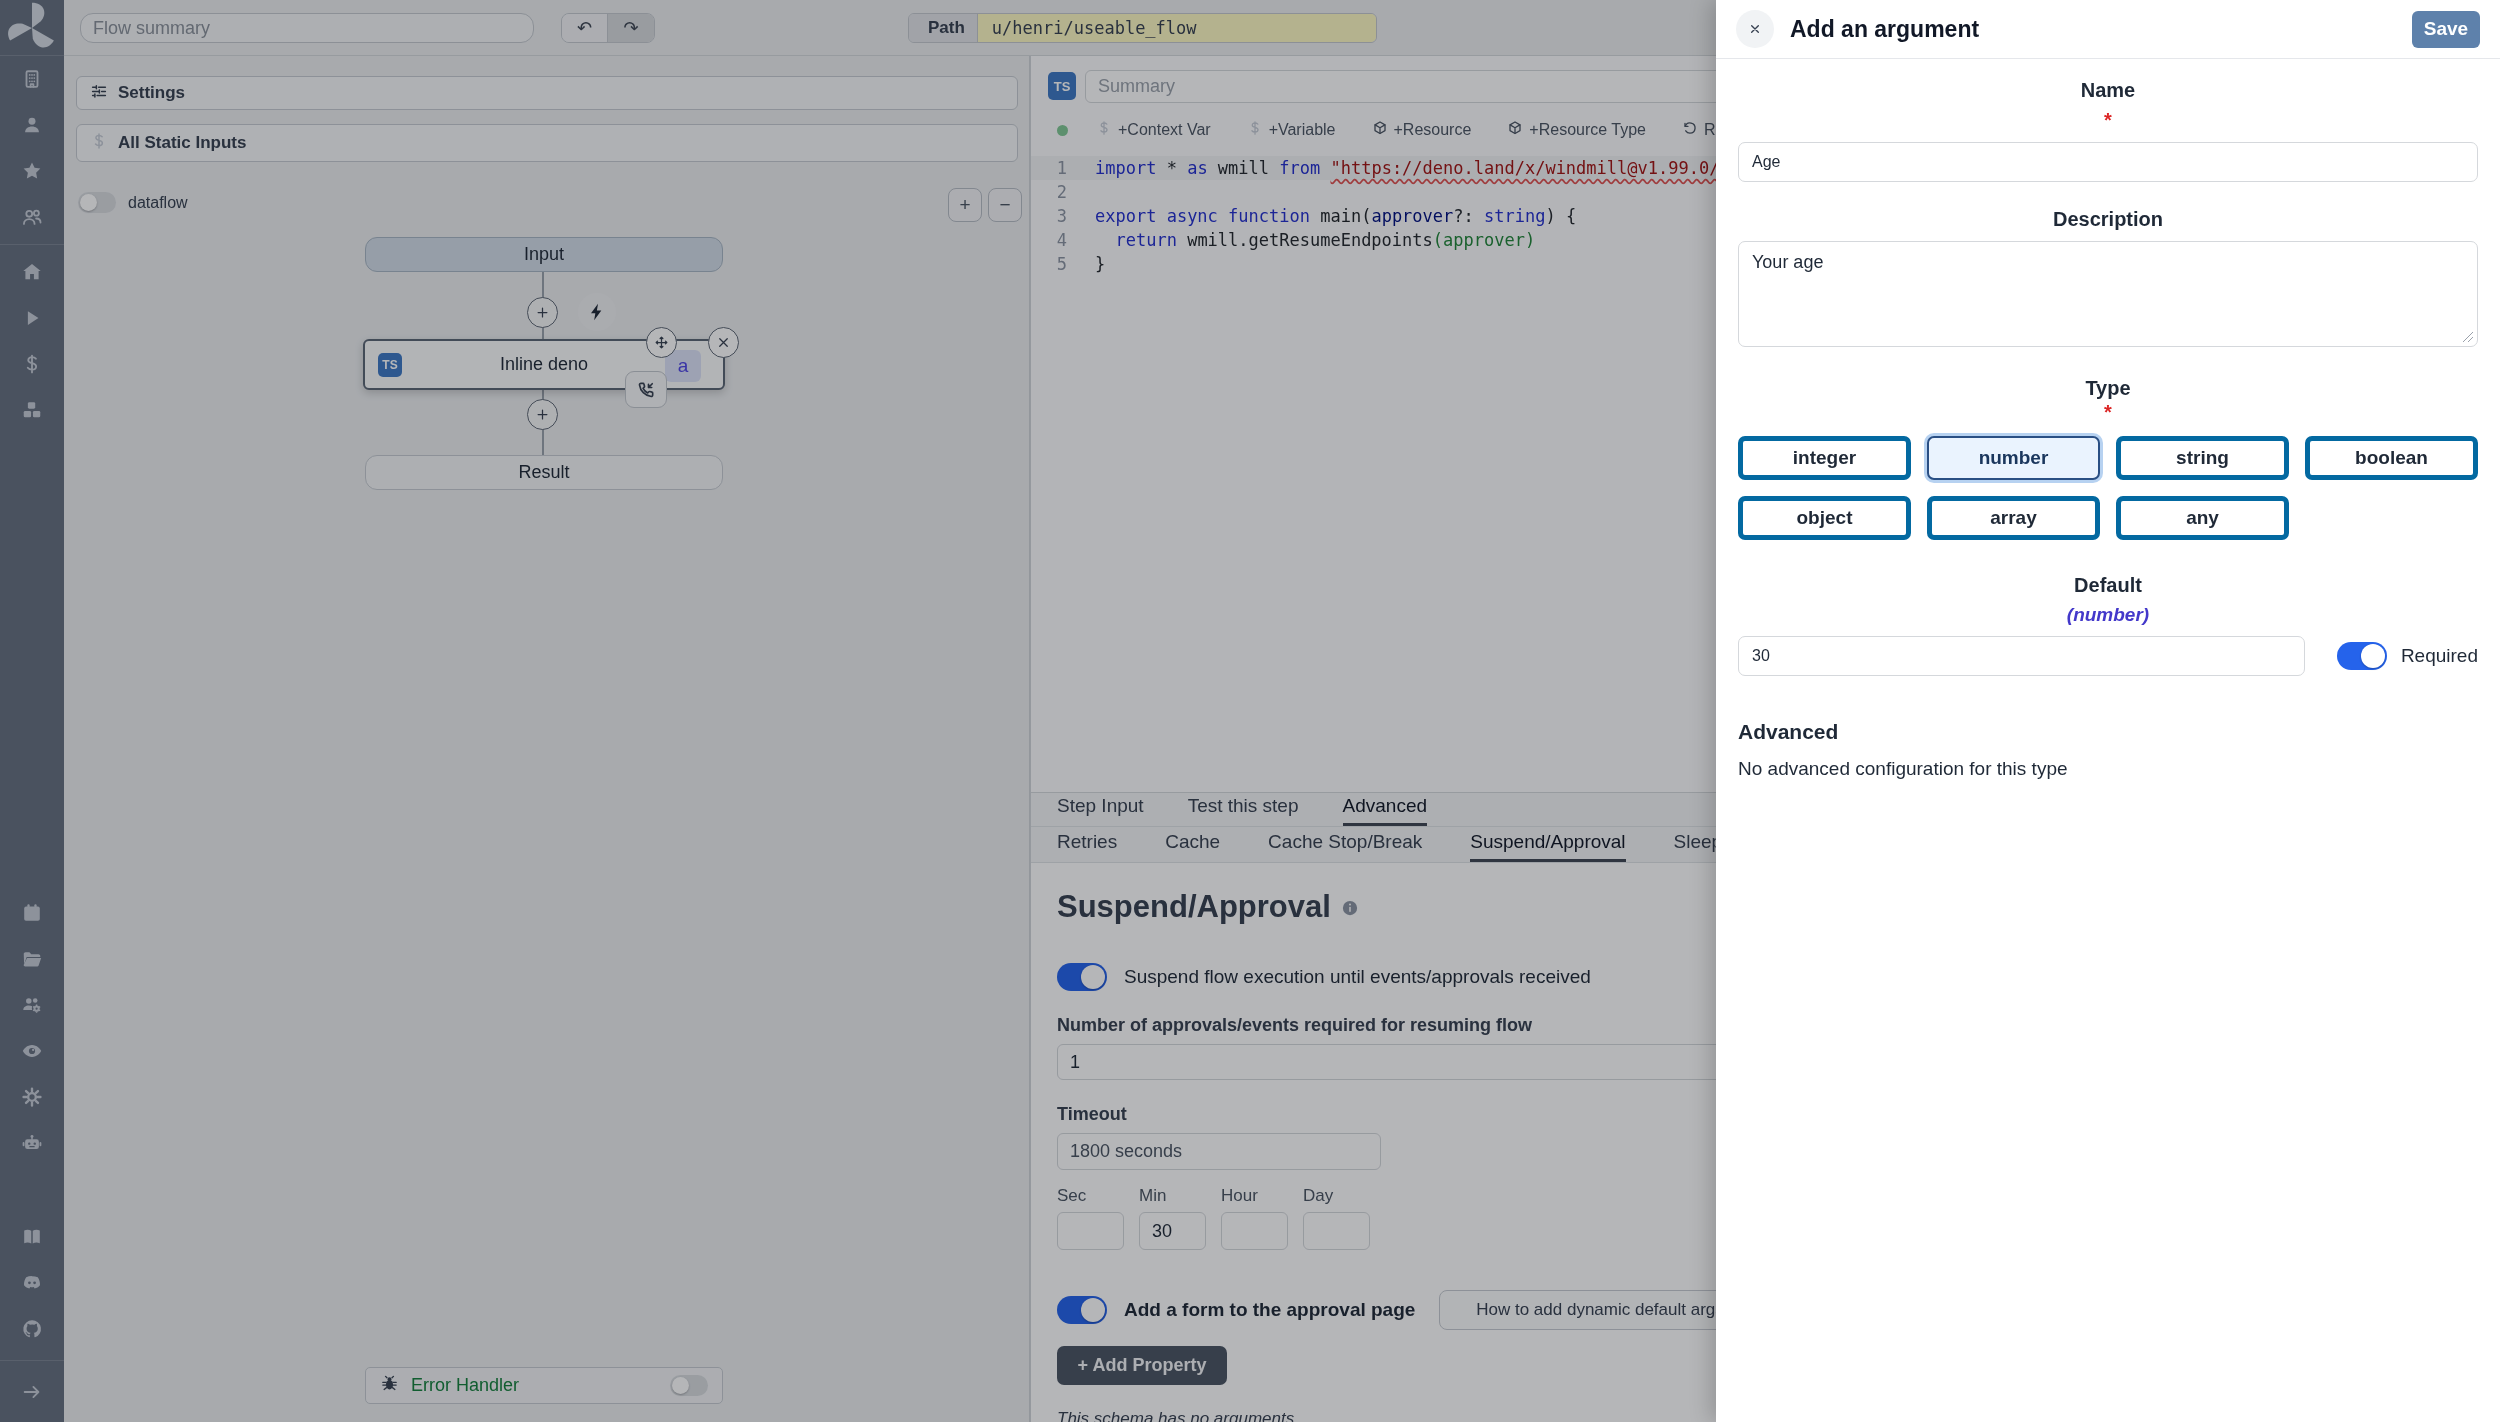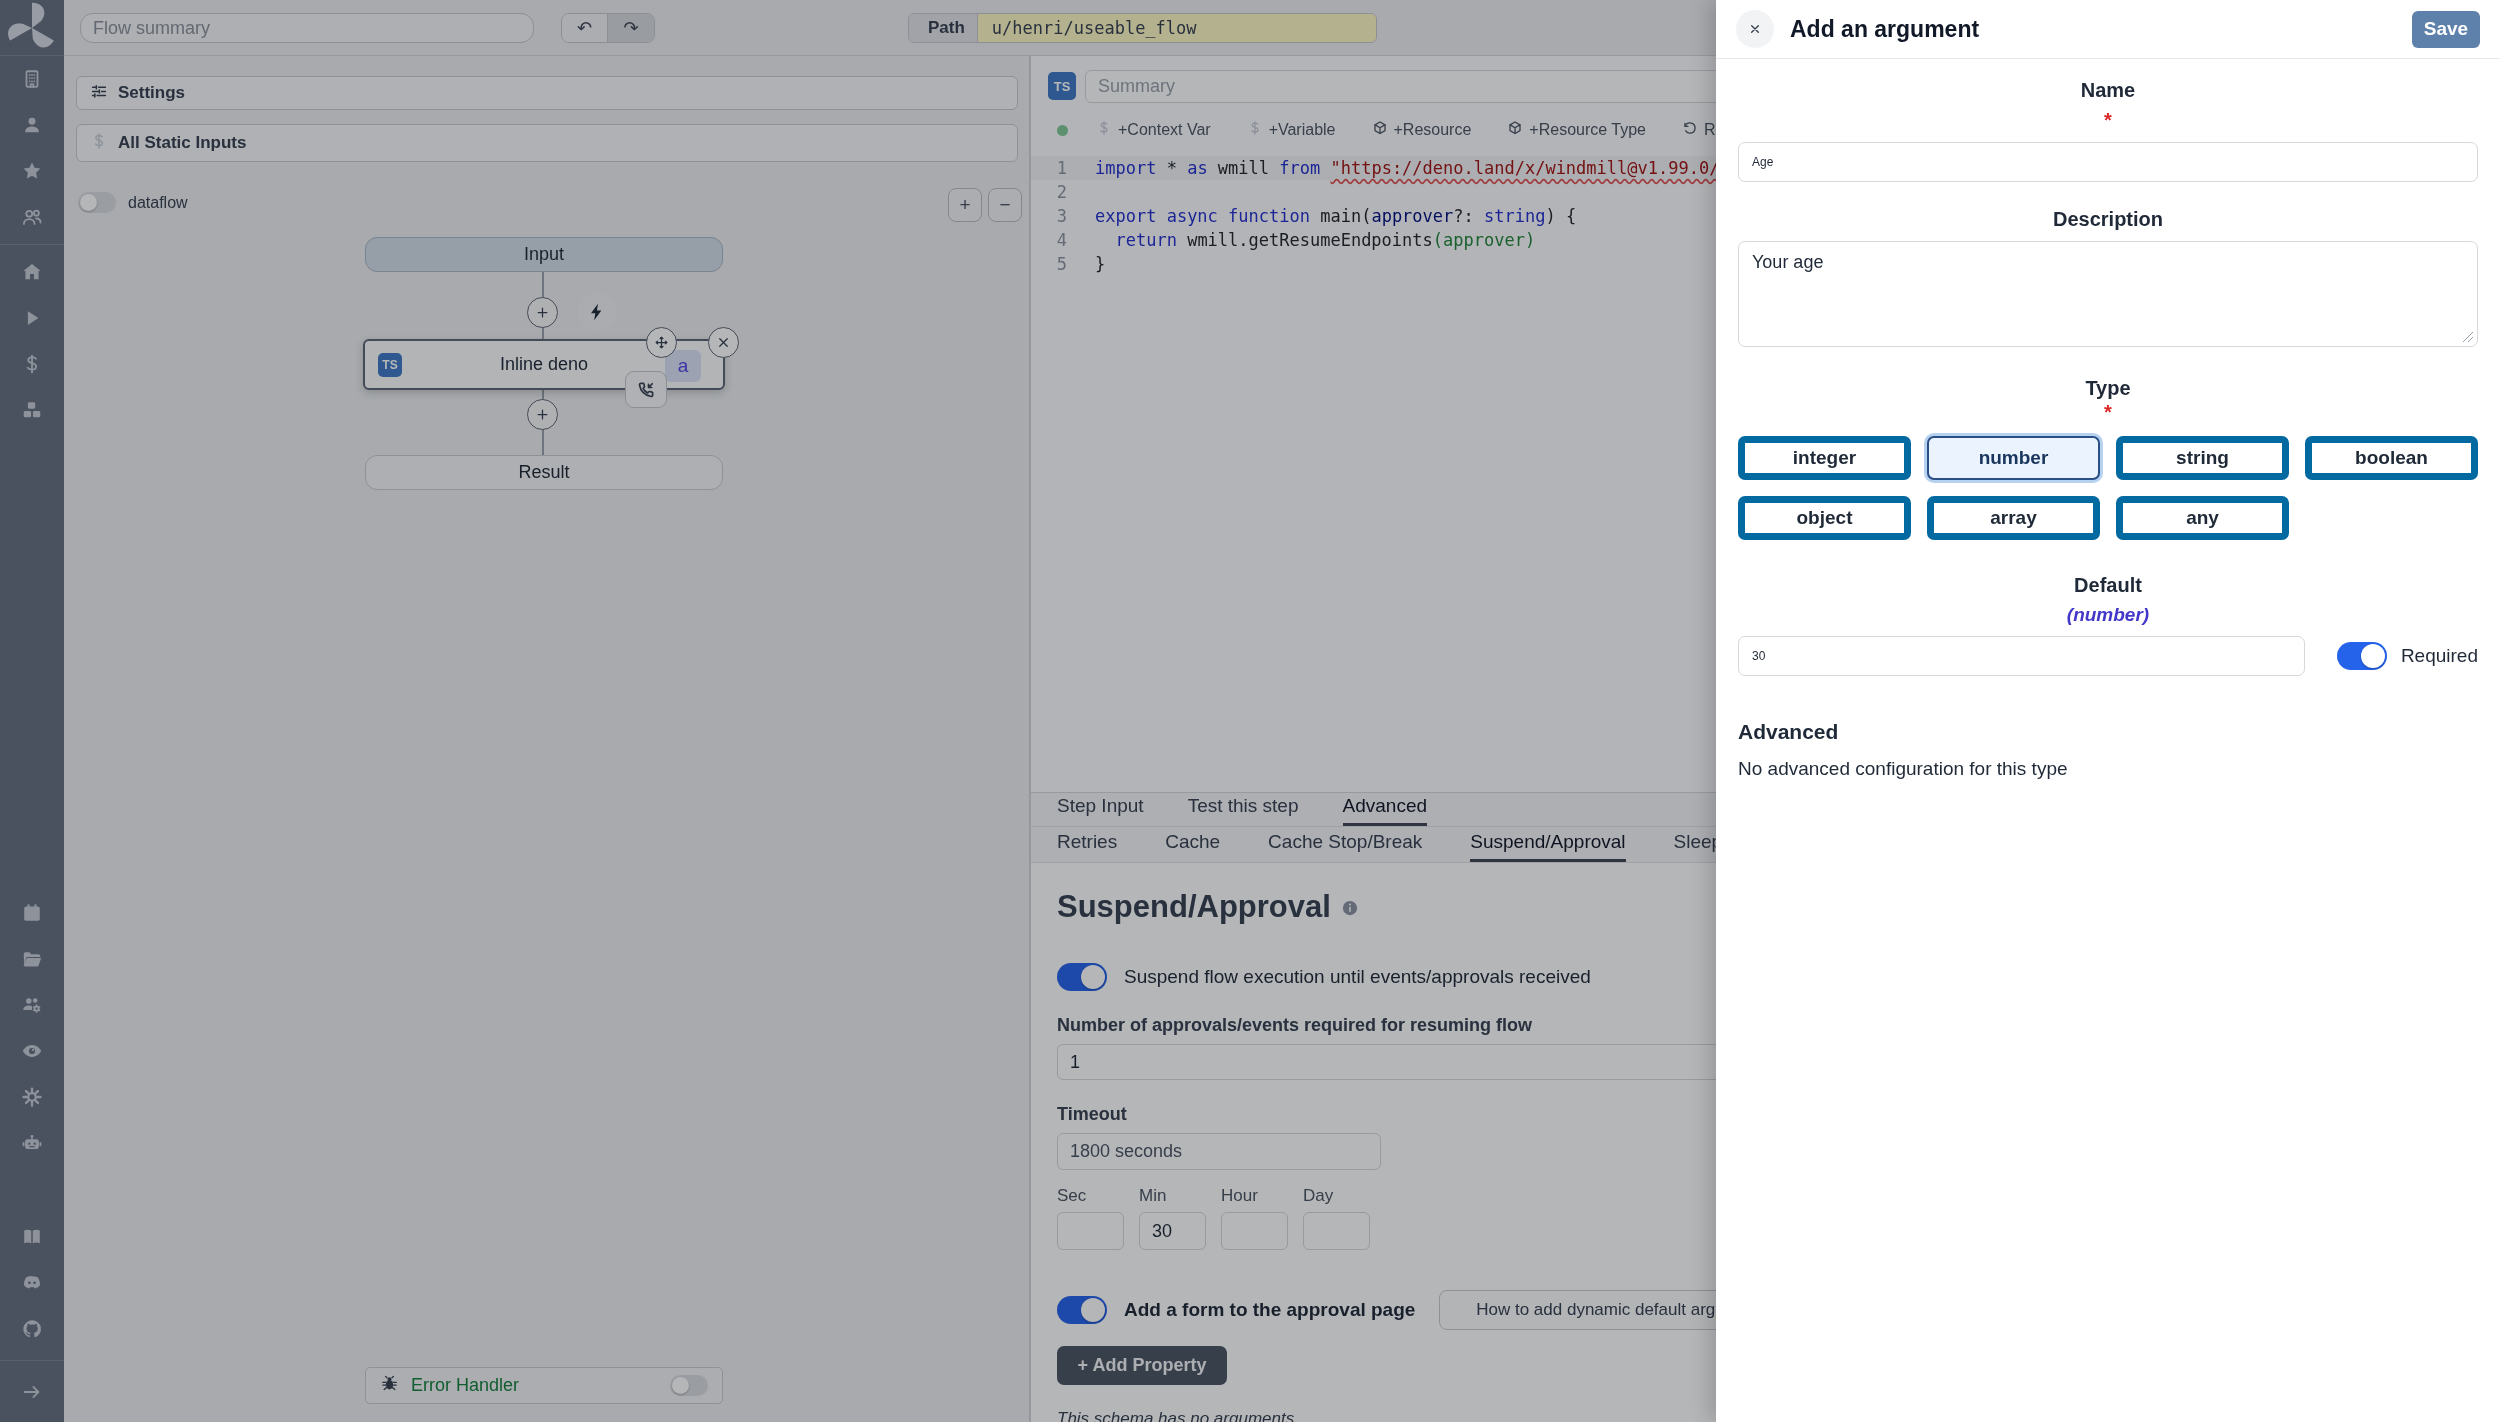--- a/index.html
+++ b/index.html
@@ -113,27 +113,27 @@
   .dim { position:absolute; inset:0; background:rgba(10,14,20,0.30); z-index:40; }
   .drawer { position:absolute; left:1716px; top:0; width:784px; height:100%; background:#ffffff; z-index:50; box-shadow:-6px 0 20px rgba(0,0,0,.18); }
   .drawer-head { height:59px; border-bottom:1px solid #e5e7eb; display:flex; align-items:center; padding:0 20px; gap:16px; }
   .close-btn { width:38px; height:38px; border-radius:50%; background:#f1f3f5; display:flex; align-items:center; justify-content:center; cursor:pointer; }
   .close-btn svg { width:16px; height:16px; }
   .drawer-title { font-size:23px; font-weight:bold; color:#111827; flex:1; }
   .save-btn { width:68px; height:37px; border-radius:6px; background:#5e81ab; color:#fff; font-size:19px; font-weight:bold; display:flex; align-items:center; justify-content:center; cursor:pointer; }
   .drawer-body { padding:20px 22px; }
   .d-label { font-size:20px; font-weight:bold; color:#1f2937; display:flex; align-items:center; gap:7px;flex-direction:column; }
   .req-star { color:#dc2626; font-weight:bold; }
-  .d-input { width:100%; height:40px; border:1px solid #d5d8dc; border-radius:7px; font-size:12px; padding:12px 13px; color:#1f2937; font-family:"Liberation Sans",sans-serif; display:flex; align-items:center; background:#fff; }
+  .d-input { width:100%; height:40px; border:1px solid #d5d8dc; border-radius:7px; font-size:16px; padding:12px 13px; color:#1f2937; font-family:"Liberation Sans",sans-serif; display:flex; align-items:center; background:#fff; }
   .name-input { margin:10px 0 26px; }
   .desc-area { margin:10px 0 30px; width:100%; height:106px; border:1px solid #d5d8dc; border-radius:7px; font-size:18px; padding:10px 13px; color:#1f2937; position:relative; background:#fff; }
   .resize-grip { position:absolute; right:4px; bottom:4px; width:12px; height:12px; background:
     linear-gradient(135deg, transparent 0 55%, #9aa1ab 55% 62%, transparent 62% 75%, #9aa1ab 75% 82%, transparent 82%); }
   .type-grid { display:grid; grid-template-columns:repeat(4,1fr); gap:16px; margin:12px 0 34px; }
-  .type-btn { height:44px; border:7px solid #0369a1; border-radius:7px; background:#fff; font-size:19px; font-weight:bold; color:#1f2937; display:flex; align-items:center; justify-content:center; cursor:pointer; }
+  .type-btn { height:44px; border:5px solid #0369a1; border-radius:7px; background:#fff; font-size:19px; font-weight:bold; color:#1f2937; display:flex; align-items:center; justify-content:center; cursor:pointer; }
   .type-btn.selected { background:#eaf3fe; border:2px solid #2a4f84; box-shadow:0 0 0 3px rgba(96,156,224,.45); color:#1a365d; }
   .default-row { display:flex; align-items:center; gap:14px; margin-top:10px; }
   .default-input { width:567px; }
   .req-wrap { display:flex; align-items:center; gap:14px; margin-left:18px; }
   .req-label { font-size:19px; color:#1f2937; }
   .hint-italic { font-style:italic; font-weight:bold; font-size:19px; color:#4338ca; }
   .adv-heading { margin-top:44px; font-size:21px; font-weight:bold; color:#1f2937; }
   .adv-note { margin-top:14px; font-size:19px; color:#1f2937; }
 </style>
 </head>

